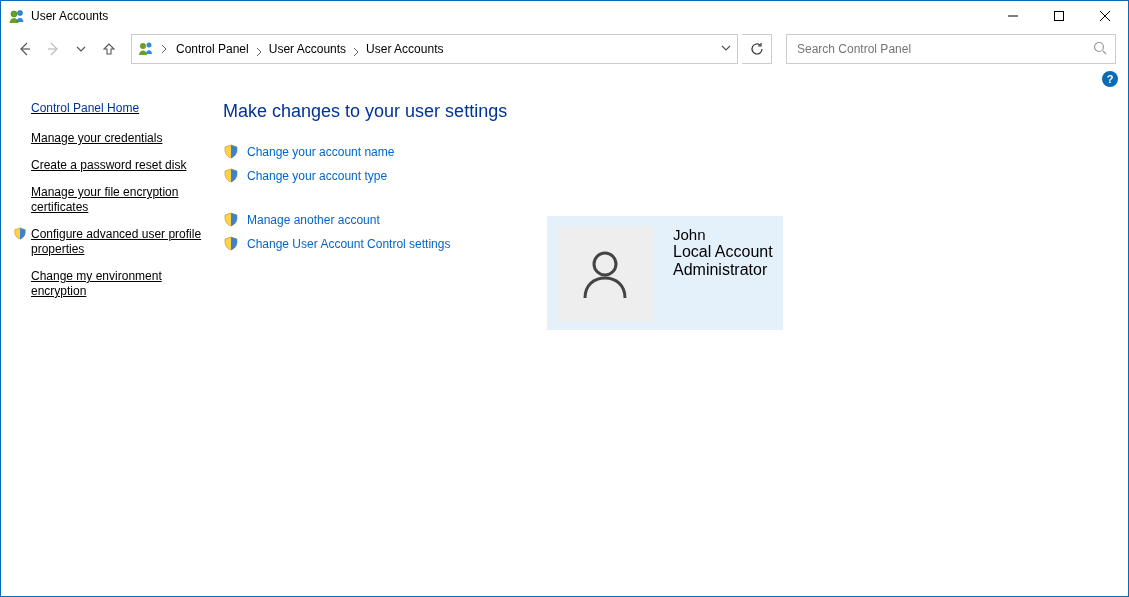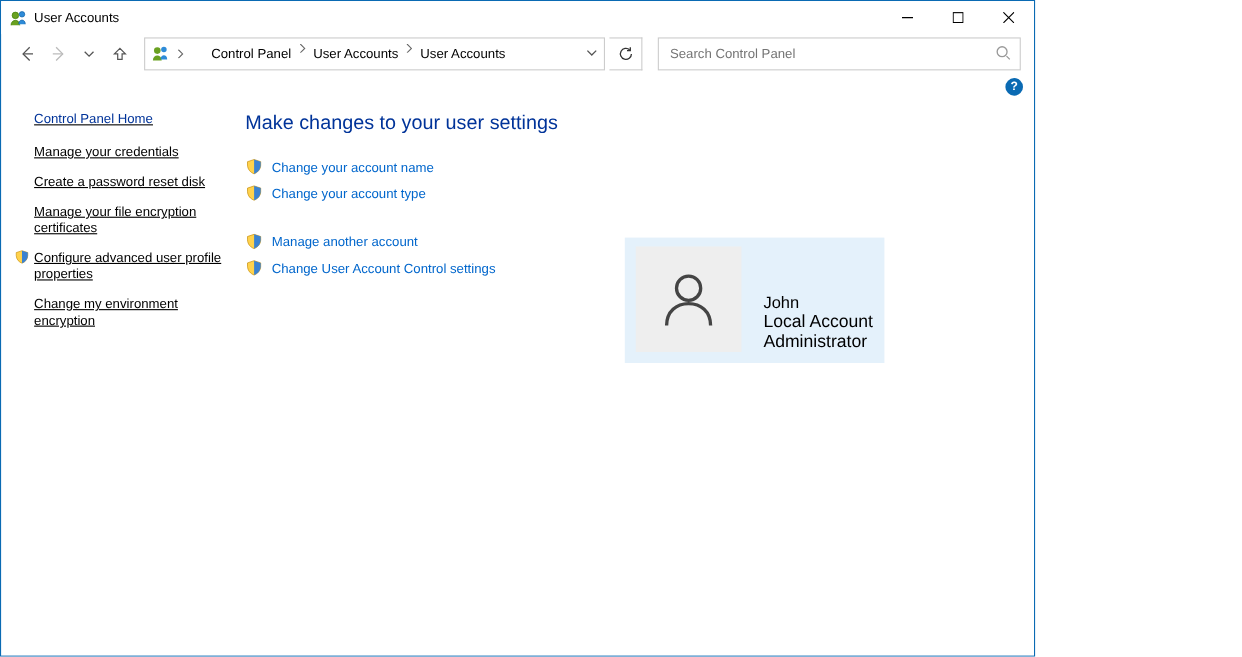--- a/index.html
+++ b/index.html
@@ -1,27 +1,27 @@
 <!DOCTYPE html>
 <html><head>
 <meta charset="utf-8">
 <style>
   * { box-sizing: border-box; }
   body { margin:0; font-family:"Segoe UI",sans-serif; font-size:12px; color:#000; background:#fff; }
-  #win { width:941px; height:597px; border:1px solid #0a6ab3; display:flex; flex-direction:column; overflow:hidden; }
+  #win { width:1129px; height:597px; border:1px solid #0a6ab3; display:flex; flex-direction:column; overflow:hidden; }
   #titlebar { height:30px; display:flex; align-items:center; padding-left:8px; background:#fff; }
   #titlebar .title-icon { width:16px; height:16px; margin-right:6px; }
   #titlebar .title-text { flex:0 0 auto; font-size:12px; }
   #titlebar .spacer { flex:1; }
   .winbtn { width:46px; height:30px; display:flex; align-items:center; justify-content:center; }
   #navrow { height:36px; display:flex; align-items:center; padding:0 12px; gap:4px; }
   .navbtn { width:24px; height:24px; display:flex; align-items:center; justify-content:center; color:#555; }
   .navbtn.disabled { color:#bbb; }
   #addressbar { flex:1; height:30px; border:1px solid #ccc; display:flex; align-items:center; padding:0 6px; gap:6px; margin-left:6px; }
-  #crumbs { display:flex; align-items:flex-start; gap:4px; font-size:12px;margin-left:16px; }
+  #crumbs { display:flex; align-items:flex-end; gap:4px; font-size:12px; }
   #crumbs .crumb { padding:2px 2px; }
   #crumbs .sep { color:#666; font-size:10px; }
   #addressbar .flexspace { flex:1; }
   #addressbar .drop { color:#555; }
   #refreshbtn { width:30px; height:30px; border:1px solid #ccc; border-left:none; display:flex; align-items:center; justify-content:center; color:#333; }
   #searchbox { width:330px; height:30px; border:1px solid #ccc; display:flex; align-items:center; padding:0 8px; margin-left:10px; }
   #searchbox input { border:none; outline:none; flex:1; font-size:12px; color:#555; background:transparent; }
   #searchbox .sicon { color:#999; }
   #helprow { display:flex; justify-content:flex-end; padding:4px 10px 0 0; }
   #helpicon { width:16px; height:16px; border-radius:50%; background:#0a6ab3; color:#fff; display:flex; align-items:center; justify-content:center; font-size:11px; font-weight:bold; }
@@ -30,21 +30,21 @@
   #sidebar h3 { color:#003399; font-weight:400; font-size:12px; margin:0 0 16px 0; }
   .sideitem { display:flex; align-items:flex-start; gap:4px; margin-bottom:12px; color:#000; font-size:12px; line-height:1.25; position:relative; padding-right:10px; }
   .sideitem .shield { width:14px; height:14px; flex:0 0 14px; margin-left:-18px; }
   #main { flex:1; padding:6px 0 0 10px; }
   #main h1 { color:#003399; font-weight:400; font-size:18px; margin:0 0 22px 0; }
   .pcset { color:#0066cc; margin:0 0 22px 22px; display:inline-block; }
   .linklist { margin:0 0 28px 0; }
   .linkrow { display:flex; align-items:center; gap:8px; margin-bottom:8px; }
   .linkrow a, .pcset { color:#0066cc; text-decoration:none; }
   .shieldicon { width:16px; height:16px; }
-  #usercard { position:absolute; left:567px; top:129px; width:236px; height:114px; background:#e4f1fb; display:flex; align-items:flex-end; padding:10px; gap:20px; }
+  #usercard { position:absolute; left:546px; top:129px; width:236px; height:114px; background:#e4f1fb; display:flex; align-items:flex-start; padding:10px; gap:20px; }
   #usercard .avatar { width:96px; height:96px; background:#eee; display:flex; align-items:center; justify-content:center; }
   #usercard .info { display:flex; flex-direction:column; }
   #usercard .uname { font-size:15px; }
   #usercard .uline { font-size:16px; }
   #contentwrap { position:relative; flex:1; display:flex; }
   a, .crumb, .sideitem, .navbtn, .winbtn, #refreshbtn, #helpicon { cursor:default; }
 </style>
 </head>
 <body>
 

